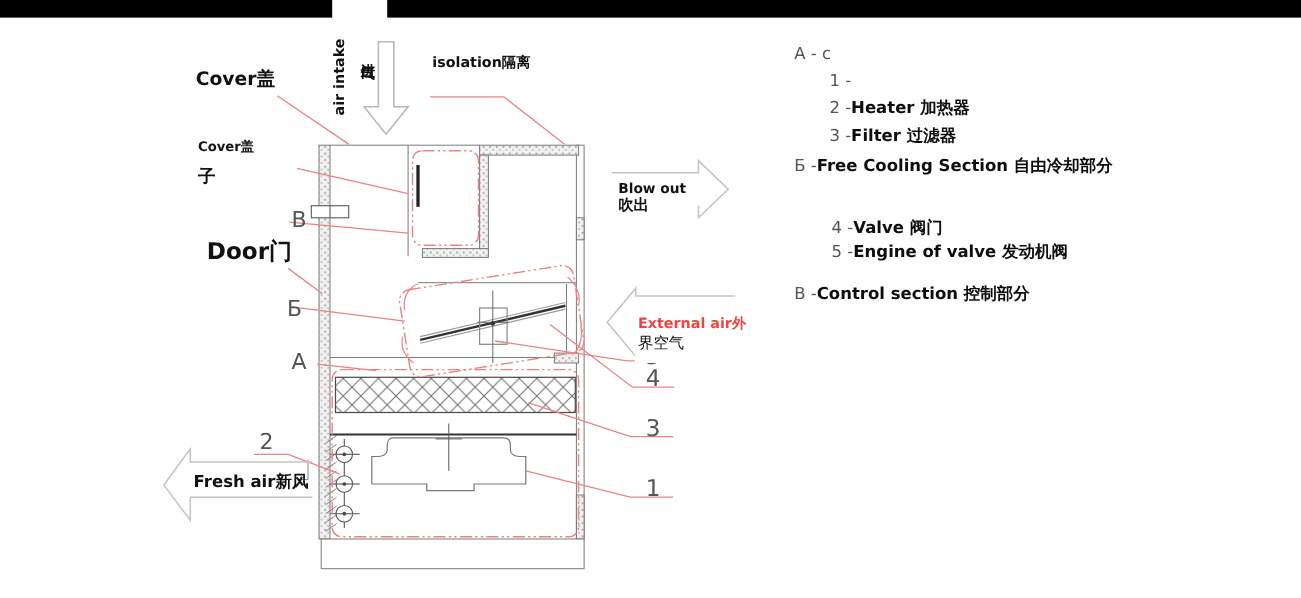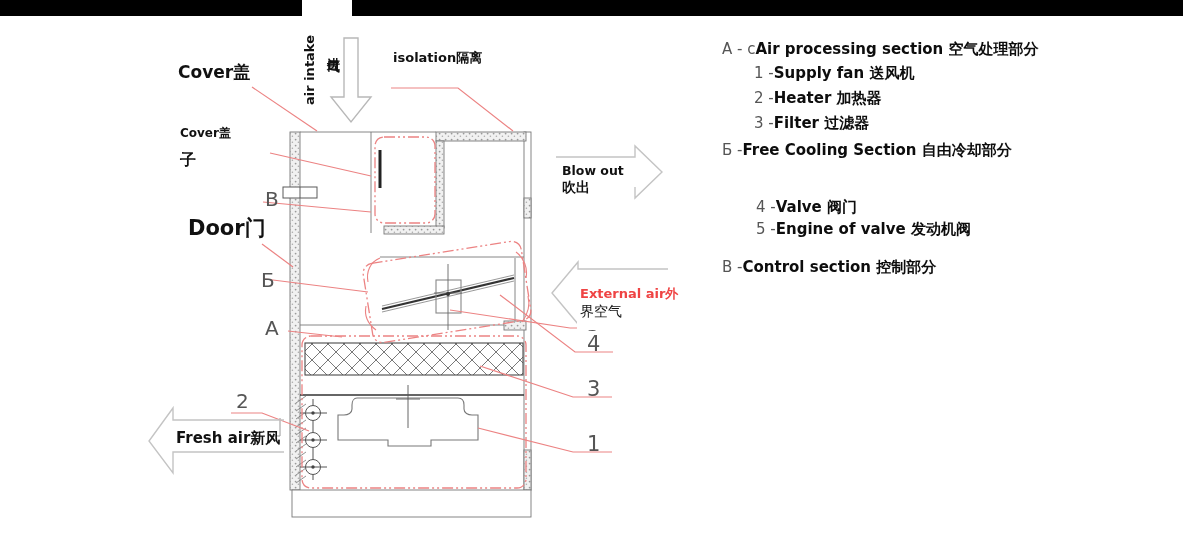--- a/index.html
+++ b/index.html
@@ -175,25 +175,23 @@
   <div class="cad" style="left:261px;top:270px;">Б</div>
   <div class="cad" style="left:265px;top:318px;">A</div>
   <div class="cad" style="left:236px;top:391px;">2</div>
   <div class="cad n5" style="left:587px;top:314px;">5</div>
   <div class="cad" style="left:587px;top:334px;font-size:21px;">4</div>
   <div class="cad" style="left:587px;top:379px;font-size:21px;">3</div>
   <div class="cad" style="left:587px;top:434px;font-size:21px;">1</div>
 
   <div class="legend-row" style="left:722px;top:40px;">
     <span class="pfx">A - c</span>
-    <span class="txt">Air processing section 空气处理部分</span>
   </div>
   <div class="legend-row" style="left:754px;top:64px;">
     <span class="pfx">1 -</span>
-    <span class="txt">Supply fan 送风机</span>
   </div>
   <div class="legend-row" style="left:754px;top:89px;">
     <span class="pfx">2 -</span>
     <span class="txt">Heater 加热器</span>
   </div>
   <div class="legend-row" style="left:754px;top:114px;">
     <span class="pfx">3 -</span>
     <span class="txt">Filter 过滤器</span>
   </div>
   <div class="legend-row" style="left:722px;top:141px;">

